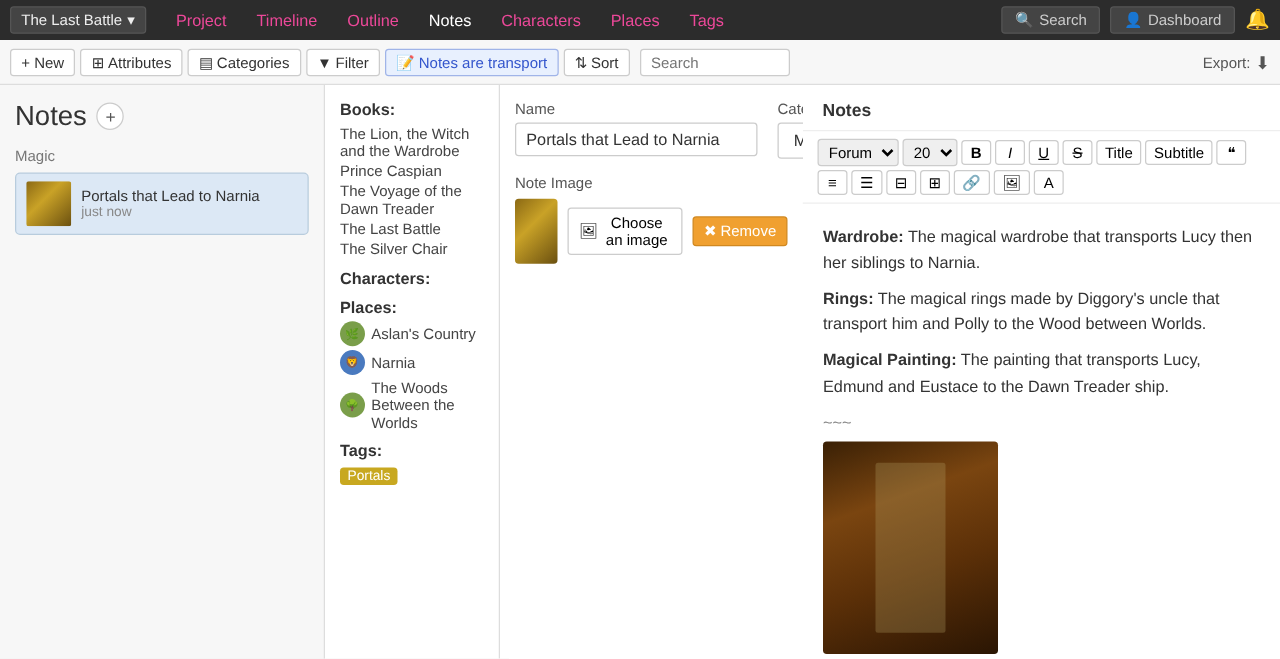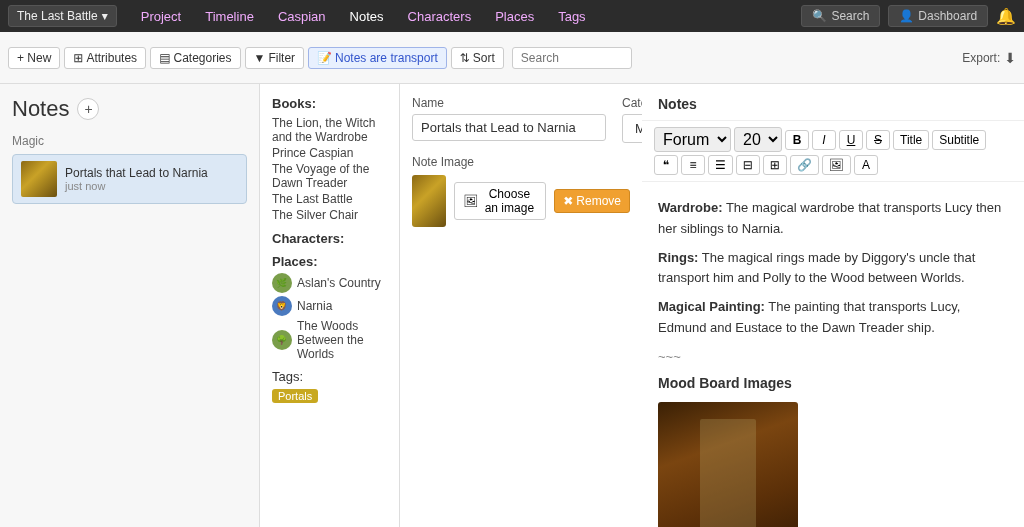--- a/index.html
+++ b/index.html
@@ -2,28 +2,28 @@
 <html><head>
   <meta charset="utf-8">
   <style>
     * { box-sizing: border-box; margin: 0; padding: 0; }
     body { font-family: -apple-system, BlinkMacSystemFont, 'Segoe UI', sans-serif; font-size: 13px; background: #f0f0f0; color: #333; height: 527px; overflow: hidden; }
 
     
     .top-nav { display: flex; align-items: center; background: #2c2c2c; color: #ccc; height: 32px; padding: 0 8px; gap: 4px; }
     .top-nav .project-dropdown { background: #444; border: 1px solid #555; color: #eee; padding: 3px 8px; border-radius: 3px; font-size: 12px; cursor: pointer; display: flex; align-items: center; gap: 4px; }
     .top-nav-links { display: flex; gap: 0; margin-left: 8px; }
-    .top-nav-links a { color: #f0abfc; text-decoration: none; padding: 6px 12px; font-size: 13px; cursor: pointer; }
+    .top-nav-links a { color: #ec4899; text-decoration: none; padding: 6px 12px; font-size: 13px; cursor: pointer; }
     .top-nav-links a.active { color: #fff; }
     .top-nav-right { margin-left: auto; display: flex; align-items: center; gap: 8px; }
     .nav-btn { background: #444; border: 1px solid #555; color: #ccc; padding: 3px 10px; border-radius: 3px; font-size: 12px; cursor: pointer; display: flex; align-items: center; gap: 4px; }
     .bell-btn { background: none; border: none; color: #ccc; font-size: 16px; cursor: pointer; }
 
     
-    .toolbar { display: flex; align-items: center; background: #f7f7f7; border-bottom: 1px solid #ddd; height: 52px; padding: 0 8px; gap: 4px; }
+    .toolbar { display: flex; align-items: center; background: #f7f7f7; border-bottom: 1px solid #ddd; height: 36px; padding: 0 8px; gap: 4px; }
     .toolbar-btn { background: #fff; border: 1px solid #ccc; color: #333; padding: 3px 8px; border-radius: 3px; font-size: 12px; cursor: pointer; display: flex; align-items: center; gap: 3px; }
     .toolbar-btn.highlighted { background: #e8f0fe; border-color: #a0b4e8; color: #3355cc; }
     .toolbar-search { margin-left: 4px; padding: 3px 8px; border: 1px solid #ccc; border-radius: 3px; font-size: 12px; width: 120px; }
     .toolbar-export { margin-left: auto; display: flex; align-items: center; gap: 4px; font-size: 12px; color: #555; }
     .toolbar-export-icon { font-size: 14px; }
 
     
     .main { display: flex; height: calc(527px - 68px); }
 
     
@@ -50,30 +50,30 @@
     .note-image-section { margin-top: 4px; }
     .note-image-label { font-size: 12px; color: #555; font-weight: 500; margin-bottom: 6px; }
     .note-image-row { display: flex; align-items: center; gap: 8px; }
     .note-image-thumb { width: 52px; height: 52px; background: linear-gradient(135deg, #8b6914 0%, #c9a227 40%, #6b5010 100%); border-radius: 3px; }
     .image-action-btn { border: 1px solid #ccc; background: #fff; border-radius: 3px; padding: 4px 8px; font-size: 12px; cursor: pointer; display: flex; align-items: center; gap: 3px; }
     .remove-btn { background: #f0a030; border-color: #d08820; color: #fff; }
     .books-label { font-size: 13px; font-weight: 600; color: #333; margin-bottom: 4px; }
     .book-item { font-size: 12px; color: #444; padding: 1px 0; cursor: pointer; }
     .characters-label { font-size: 13px; font-weight: 600; color: #333; margin: 8px 0 4px; }
     .places-label { font-size: 13px; font-weight: 600; color: #333; margin: 8px 0 4px; }
-    .tags-label { font-size: 13px; font-weight: 400; color: #333; margin: 8px 0 4px; }
+    .tags-label { font-size: 13px; font-weight: 700; color: #333; margin: 8px 0 4px; }
     .place-item { display: flex; align-items: center; gap: 5px; font-size: 12px; color: #444; margin-bottom: 3px; }
     .place-avatar { width: 20px; height: 20px; border-radius: 50%; display: flex; align-items: center; justify-content: center; font-size: 9px; color: #fff; font-weight: bold; flex-shrink: 0; }
     .tag-badge { background: #c8a820; color: #fff; border-radius: 3px; padding: 1px 6px; font-size: 11px; display: inline-block; }
 
     
     .editor-panel { flex: 1; display: flex; flex-direction: column; overflow: hidden; }
     .editor-section-label { font-size: 14px; font-weight: 600; color: #333; padding: 12px 16px 8px; border-bottom: 1px solid #eee; }
     .editor-toolbar { display: flex; align-items: center; gap: 3px; padding: 6px 12px; border-bottom: 1px solid #eee; flex-wrap: wrap; }
-    .editor-toolbar select { border: 1px solid #ccc; border-radius: 3px; padding: 2px 4px; font-size: 16px; }
+    .editor-toolbar select { border: 1px solid #ccc; border-radius: 3px; padding: 2px 4px; font-size: 12px; }
     .editor-toolbar-btn { border: 1px solid #ccc; background: #fff; border-radius: 3px; padding: 2px 6px; font-size: 12px; cursor: pointer; min-width: 24px; text-align: center; }
     .editor-toolbar-btn.bold { font-weight: bold; }
     .editor-toolbar-btn.italic { font-style: italic; }
     .editor-toolbar-btn.underline { text-decoration: underline; }
     .editor-content { flex: 1; padding: 16px; overflow-y: auto; font-size: 13px; line-height: 1.6; }
     .editor-content p { margin-bottom: 8px; }
     .editor-content .entry-bold { font-weight: bold; }
     .editor-content .divider { color: #888; margin: 4px 0; }
     .editor-content h3 { font-size: 14px; font-weight: 600; margin-bottom: 8px; }
     .mood-board-img { width: 140px; height: 170px; background: linear-gradient(160deg, #3a2005 0%, #7a4510 30%, #5c3008 60%, #2a1503 100%); border-radius: 3px; position: relative; overflow: hidden; }
@@ -92,21 +92,21 @@
 <body>
 
 <div class="top-nav">
   <div class="project-dropdown">
     <span>The Last Battle</span>
     <span>▾</span>
   </div>
   <div class="top-nav-links">
     <a>Project</a>
     <a>Timeline</a>
-    <a>Caspian</a>
+    <a>Outline</a>
     <a class="active">Notes</a>
     <a>Characters</a>
     <a>Places</a>
     <a>Tags</a>
   </div>
   <div class="top-nav-right">
     <button class="nav-btn">
       <span>🔍</span>
       <span>Search</span>
     </button>
@@ -263,19 +263,18 @@
         </p>
         <p>
           <span class="entry-bold">Rings:</span>
           <span> The magical rings made by Diggory's uncle that transport him and Polly to the Wood between Worlds.</span>
         </p>
         <p>
           <span class="entry-bold">Magical Painting:</span>
           <span> The painting that transports Lucy, Edmund and Eustace to the Dawn Treader ship.</span>
         </p>
         <p class="divider">~~~</p>
-        <h3>Mood Board Images</h3>
         <div class="mood-board-img"></div>
       </div>
     </div>
 
   </div>
 </div>
 
 </body></html>

